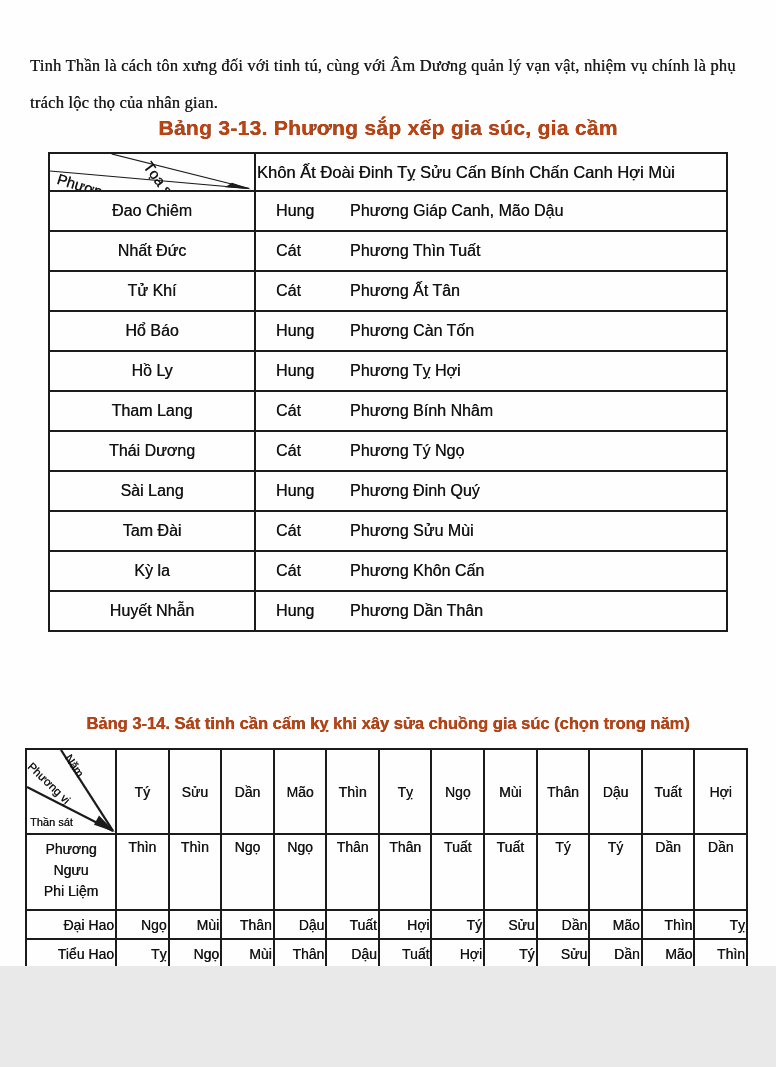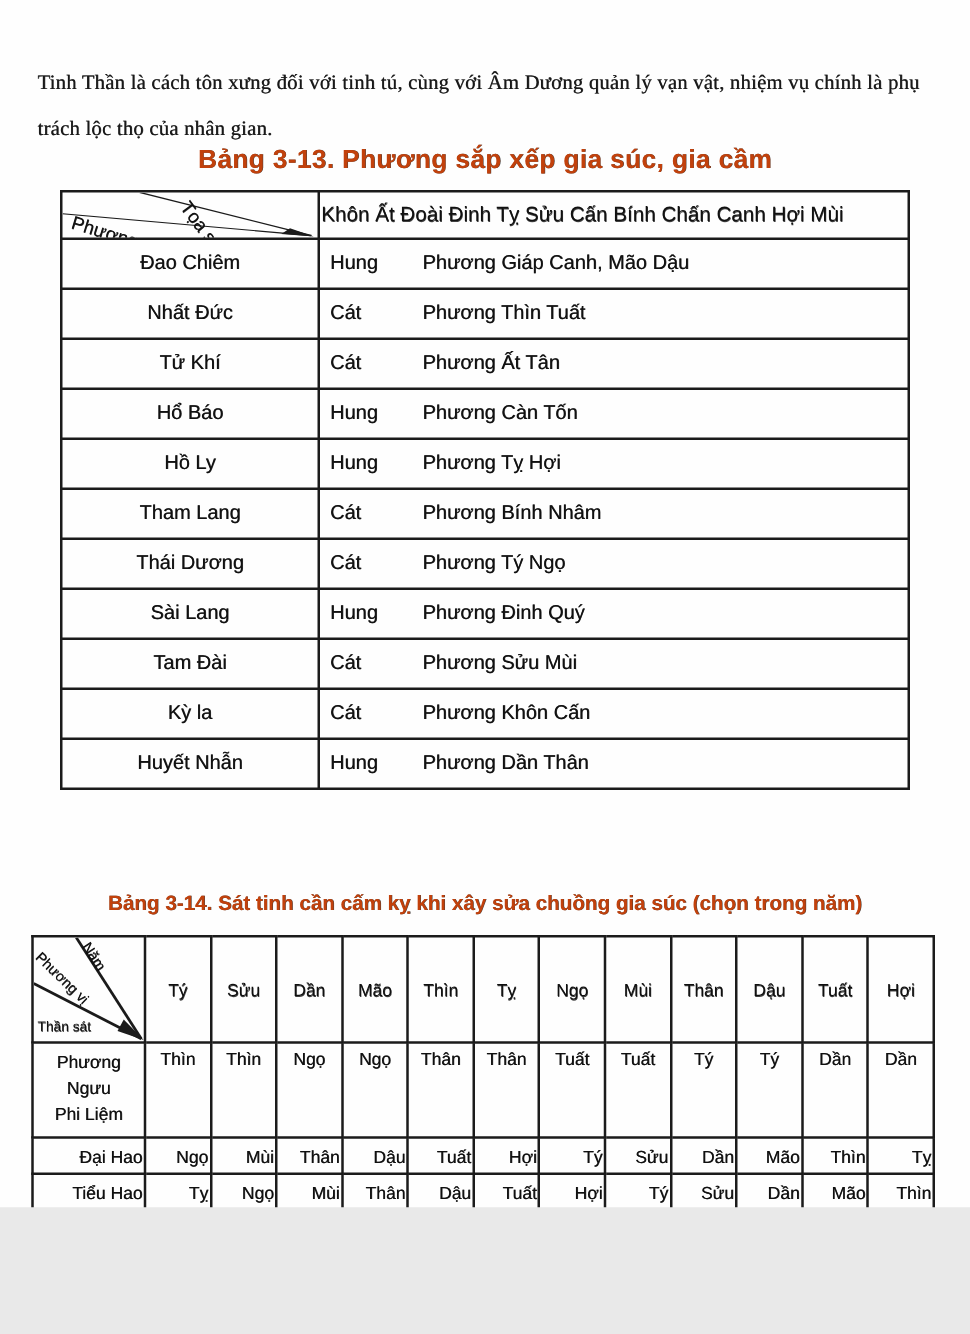--- a/index.html
+++ b/index.html
@@ -18,21 +18,21 @@
   #t2-title{top:714px;font-size:16.5px;}
 
   
   table{border-collapse:collapse;table-layout:fixed;}
   td{border:2px solid #1b1b1b;overflow:hidden;}
 
   
   #table1{position:absolute;left:48px;top:152px;width:680px;}
   #table1 td{font-size:16px;color:#111;}
   #table1 .namecell{width:204px;text-align:center;height:36px;}
-  #table1 .valcell{padding-left:8px;border-radius:14px;}
+  #table1 .valcell{padding-left:20px;border-radius:14px;}
   #table1 .luck{display:inline-block;width:74px;}
   #table1 .hdr-val{font-size:16.5px;}
   .cornercell{position:relative;padding:0!important;}
   .corner-svg{position:absolute;left:0;top:0;width:100%;height:100%;}
   .corner-lbl{position:absolute;white-space:nowrap;transform-origin:left top;color:#111;}
   #t1-corner{height:93px;}
   #t1-corner .lbl-top{left:104px;top:4px;transform:rotate(53deg);font-size:15px;}
   #t1-corner .lbl-mid{left:10px;top:16px;transform:rotate(17deg);font-size:15px;}
 
   

